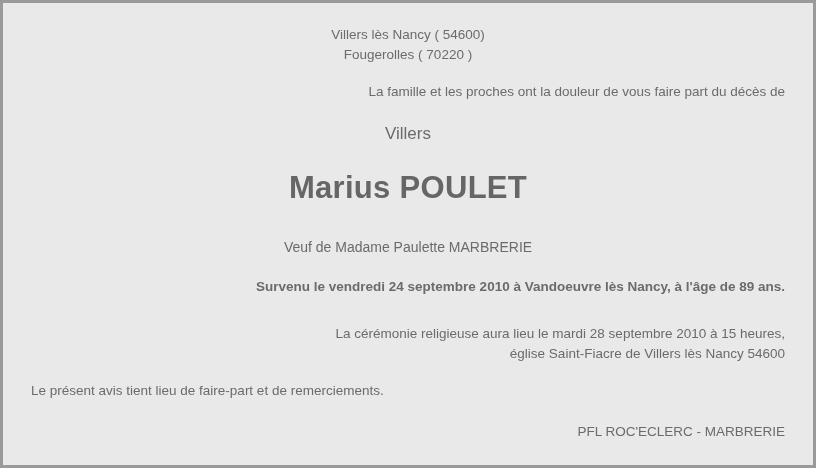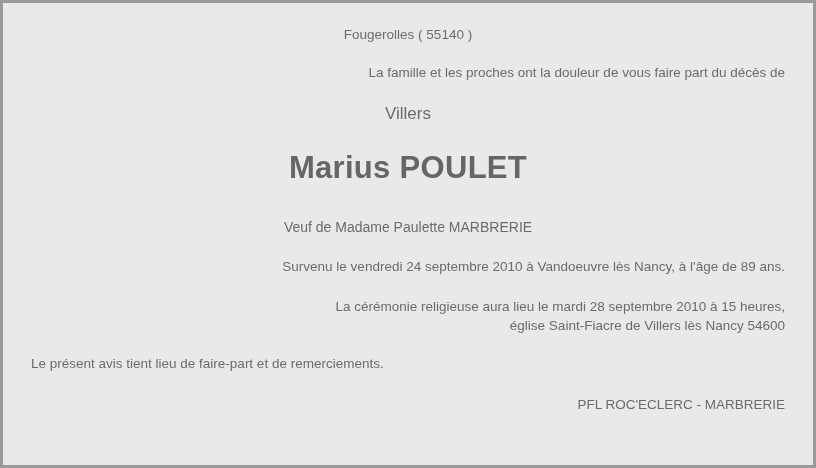--- a/index.html
+++ b/index.html
@@ -53,21 +53,22 @@
     letter-spacing: 0.3px;
     margin-bottom: 33px;
   }
   .spouse {
     text-align: center;
     font-size: 14px;
     margin-bottom: 22px;
   }
   .death-info {
     font-size: 13.5px;
-    margin-bottom: 20px;
+    margin-bottom: 28px;
+    font-weight: bold;
   }
   .ceremony {
     font-size: 13.5px;
     margin-bottom: 20px;
     line-height: 1.5;
   }
   .resting {
     font-size: 13.5px;
     margin-bottom: 22px;
   }
@@ -79,21 +80,22 @@
     font-size: 13.5px;
     margin-bottom: 20px;
   }
 </style>
 </head>
 <body>
 
 <div class="notice">
 
   <div class="locations">
-    <div class="line center">Fougerolles ( 55140 )</div>
+    <div class="line center">Villers lès Nancy ( 54600)</div>
+    <div class="line center">Fougerolles ( 70220 )</div>
   </div>
 
   <div class="intro line left">La famille et les proches ont la douleur de vous faire part du décès de</div>
 
   <div class="title-monsieur">Villers</div>
 
   <div class="deceased-name">Marius POULET</div>
 
   <div class="spouse">Veuf de Madame Paulette MARBRERIE</div>
 

